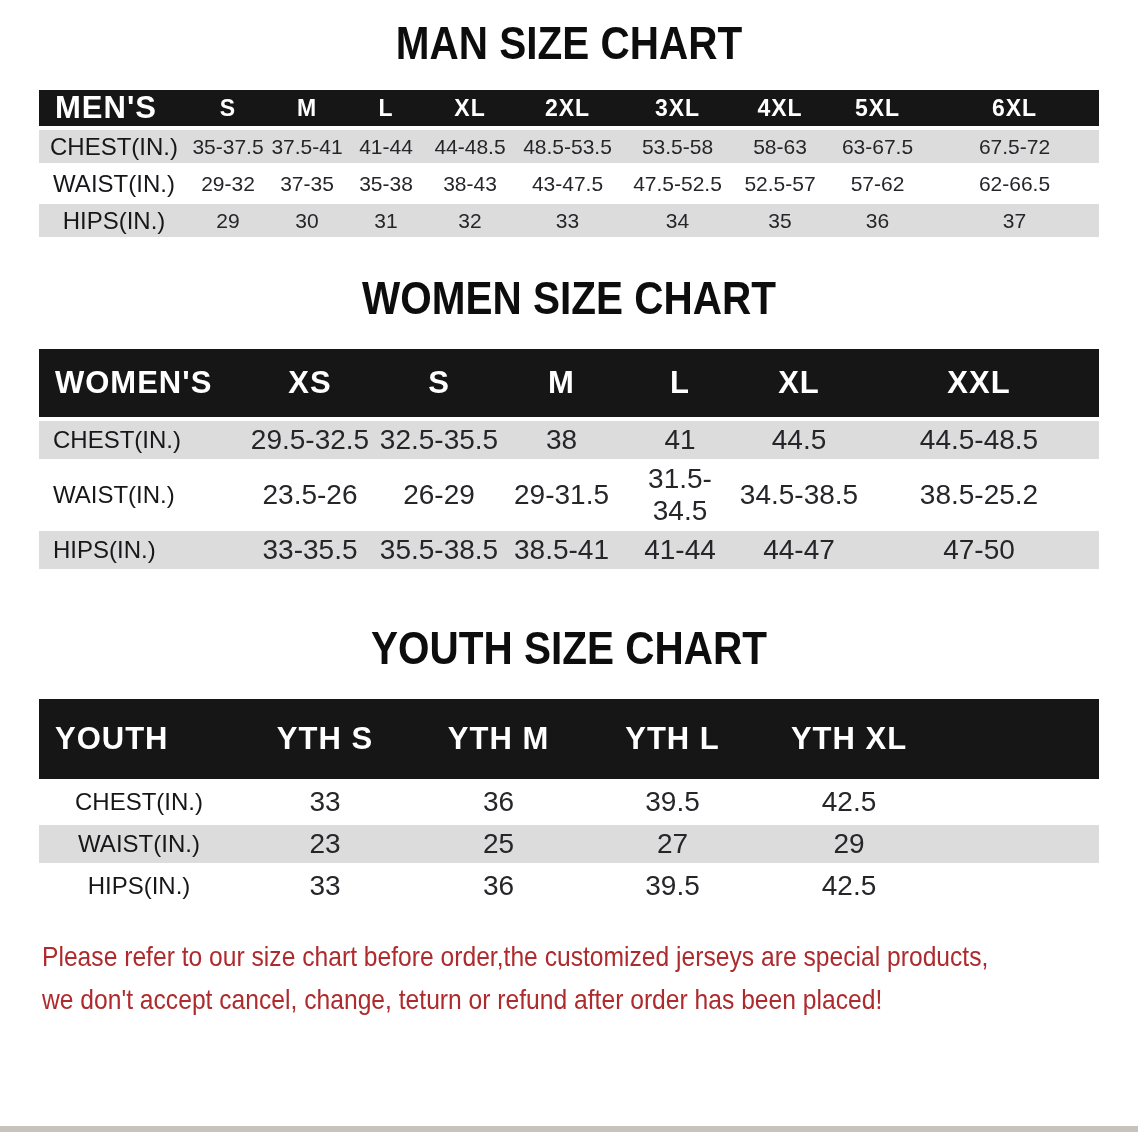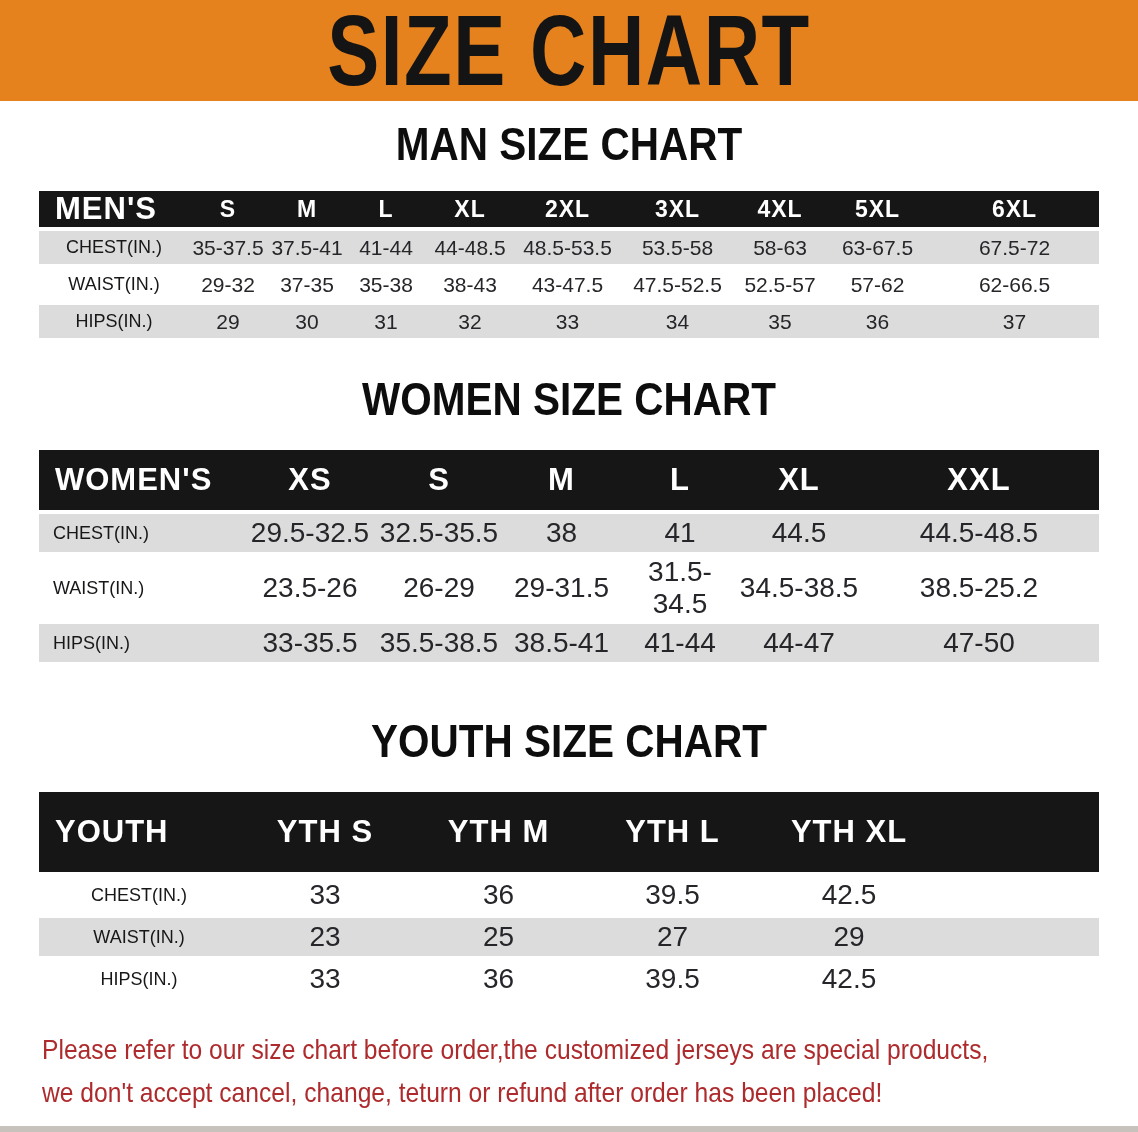--- a/index.html
+++ b/index.html
@@ -55,30 +55,30 @@
     width:1060px;margin:0 auto;
   }
   th{
     background:var(--header-bg);color:var(--header-text);
     font-weight:bold;vertical-align:middle;padding:0;
   }
   th.corner{text-align:left;padding-left:16px;font-size:31px;letter-spacing:1px;}
   th.size{text-align:center;font-size:23px;letter-spacing:1px;}
   .women th.size,.youth th.size{font-size:31px;}
   .men th{height:28px;}
-  .women th{height:60px;margin-top:8px;}
+  .women th{height:68px;margin-top:8px;}
   .youth th{height:80px;margin-top:10px;}
 
   td{
     text-align:center;vertical-align:middle;
     font-size:21px;color:#26262a;padding:0;
   }
   .men td{height:33px;}
   .women td,.youth td{height:38px;font-size:28px;}
-  td.rowlabel{font-size:18px;color:#17171a;}
+  td.rowlabel{font-size:24px;color:#17171a;}
   .women td.rowlabel{text-align:left;padding-left:14px;}
   tr.gray td{background:var(--row-gray);}
   tr.white td{background:var(--row-white);}
 
   
   .note{
     margin:26px 0 0 42px;
     color:var(--note-red);
     font-size:28px;line-height:1.55;
     transform:scaleX(0.88);transform-origin:left center;
@@ -88,23 +88,20 @@
   .bottom-strip{
     position:absolute;left:0;bottom:0;
     width:100%;height:6px;background:#c8c2bd;
   }
 </style>
 </head>
 <body>
 
 <div class="page">
 
-  <header class="banner">
-    <h1>SIZE CHART</h1>
-  </header>
 
   <section class="section-men">
     <h2>MAN SIZE CHART</h2>
     <table class="men">
       <colgroup>
         <col style="width:150px">
           <col style="width:78px">
           <col style="width:80px">
           <col style="width:78px">
           <col style="width:90px">

